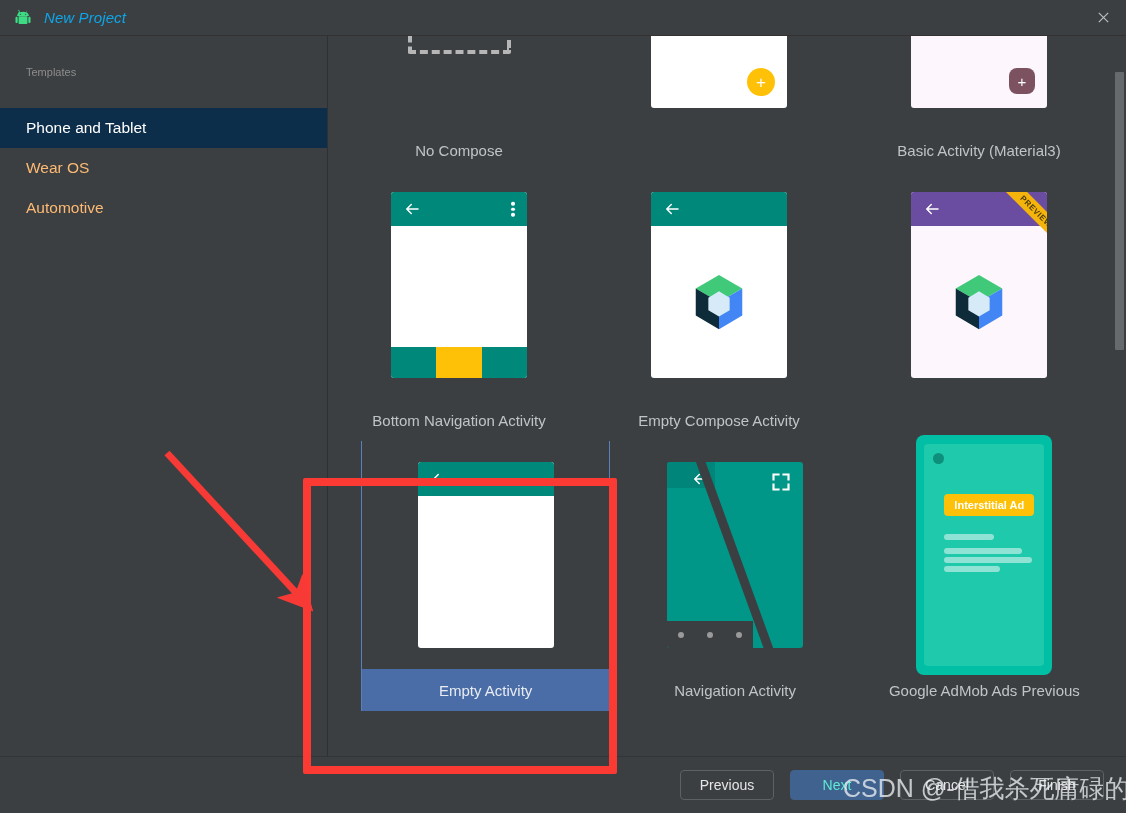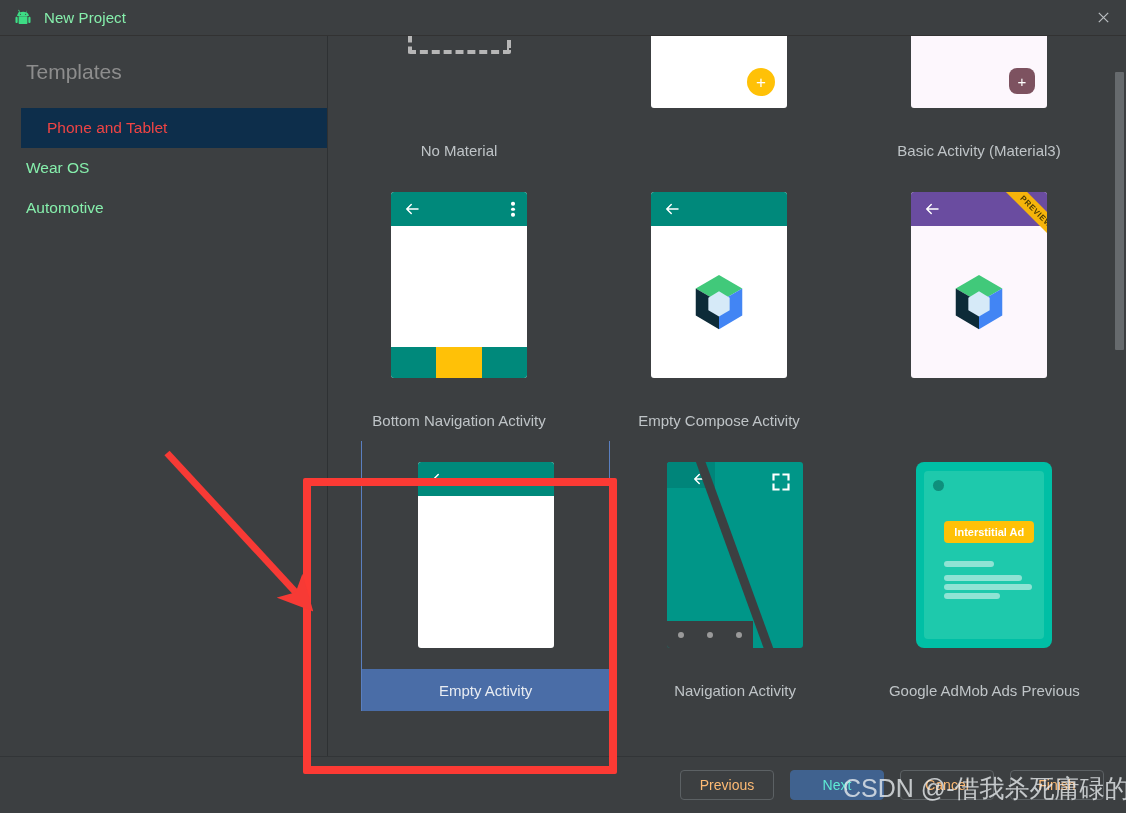--- a/index.html
+++ b/index.html
@@ -20,47 +20,46 @@
     position: absolute; left: 0; top: 0; width: 1126px; height: 36px;
     background: #3c3f41;
     border-bottom: 1px solid #323232;
     display: flex; align-items: center;
   }
   .title-icon {
     width: 22px; height: 22px; margin-left: 12px; margin-right: 10px;
     position: relative; flex: none;
   }
   .title-text {
-    color: #86efac; font-size: 15px; letter-spacing: .1px;
+    color: #0ea5e9; font-size: 15px; letter-spacing: .1px; font-style: italic;
   }
   .close-btn {
     position: absolute; right: 0; top: 0; width: 46px; height: 35px;
     display: flex; align-items: center; justify-content: center;
   }
 
   
   .sidebar {
     position: absolute; left: 0; top: 36px; width: 328px; height: 777px;
     background: #3c3f41;
     border-right: 1px solid #2e3133;
   }
   .sidebar-header {
     height: 72px; display: flex; align-items: center;
     padding-left: 26px;
-    color: #8d8d8d; font-size: 21px;
+    color: #8d8d8d; font-size: 11px;
   }
   .side-item {
     height: 40px; display: flex; align-items: center;
     padding-left: 26px;
-    color: #86efac; font-size: 15.5px;
+    color: #fdba74; font-size: 15.5px;
   }
   .side-item.selected {
     background: #0d2e4b;
-    color: #ef4444;
-    margin-left: 21px;
+    color: #ffffff;
   }
 
   
   .content {
     position: absolute; left: 329px; top: 36px;
     width: 797px; height: 720px;
     background: #3c3f41;
     overflow: hidden;
   }
   .grid {
@@ -202,21 +201,21 @@
   }
   .fs-navbar b {
     width: 6px; height: 6px; border-radius: 50%; background: #9a9a9a; display:block;
   }
   .fs-expand {
     position: absolute; right: 12px; top: 10px; width: 20px; height: 20px;
   }
 
   
   .admob-thumb {
-    position: relative; width: 136px; height: 186px;
+    position: relative; width: 136px; height: 240px;
     background: #00bfa5; border-radius: 8px; overflow: hidden;
     padding: 6px;
   }
   .admob-inner {
     position: absolute; left: 8px; top: 9px; right: 8px; bottom: 9px;
     background: #1ec9ac; border-radius: 4px;
   }
   .admob-dot {
     position: absolute; left: 9px; top: 9px;
     width: 11px; height: 11px; border-radius: 50%; background: #0e8f7c;
@@ -248,21 +247,21 @@
     background: #3c3f41;
     border-top: 1px solid #323537;
     display: flex; align-items: center; justify-content: flex-end;
     padding-right: 22px; gap: 16px;
   }
   .btn {
     min-width: 94px; height: 30px;
     border-radius: 4px;
     border: 1px solid #5c6164;
     background: transparent;
-    color: #fdba74;
+    color: #e5e5e5;
     font-size: 14px;
     font-family: "Liberation Sans", sans-serif;
     display: flex; align-items: center; justify-content: center;
   }
   .btn.primary {
     background: #40628f; border-color: #40628f; color: #5eead4;
   }
 
   
   .anno-layer {
@@ -322,21 +321,21 @@
 
   <div class="content">
     <div class="grid">
 
       <div class="grid-row">
 
         <div class="cell">
           <div class="thumb-wrap">
             <div class="noact"></div>
           </div>
-          <div class="cap">No Material</div>
+          <div class="cap">No Compose</div>
         </div>
 
         <div class="cell">
           <div class="thumb-wrap">
             <div class="phone plain-white">
               <div class="fab-round">+</div>
             </div>
           </div>
         </div>
 

